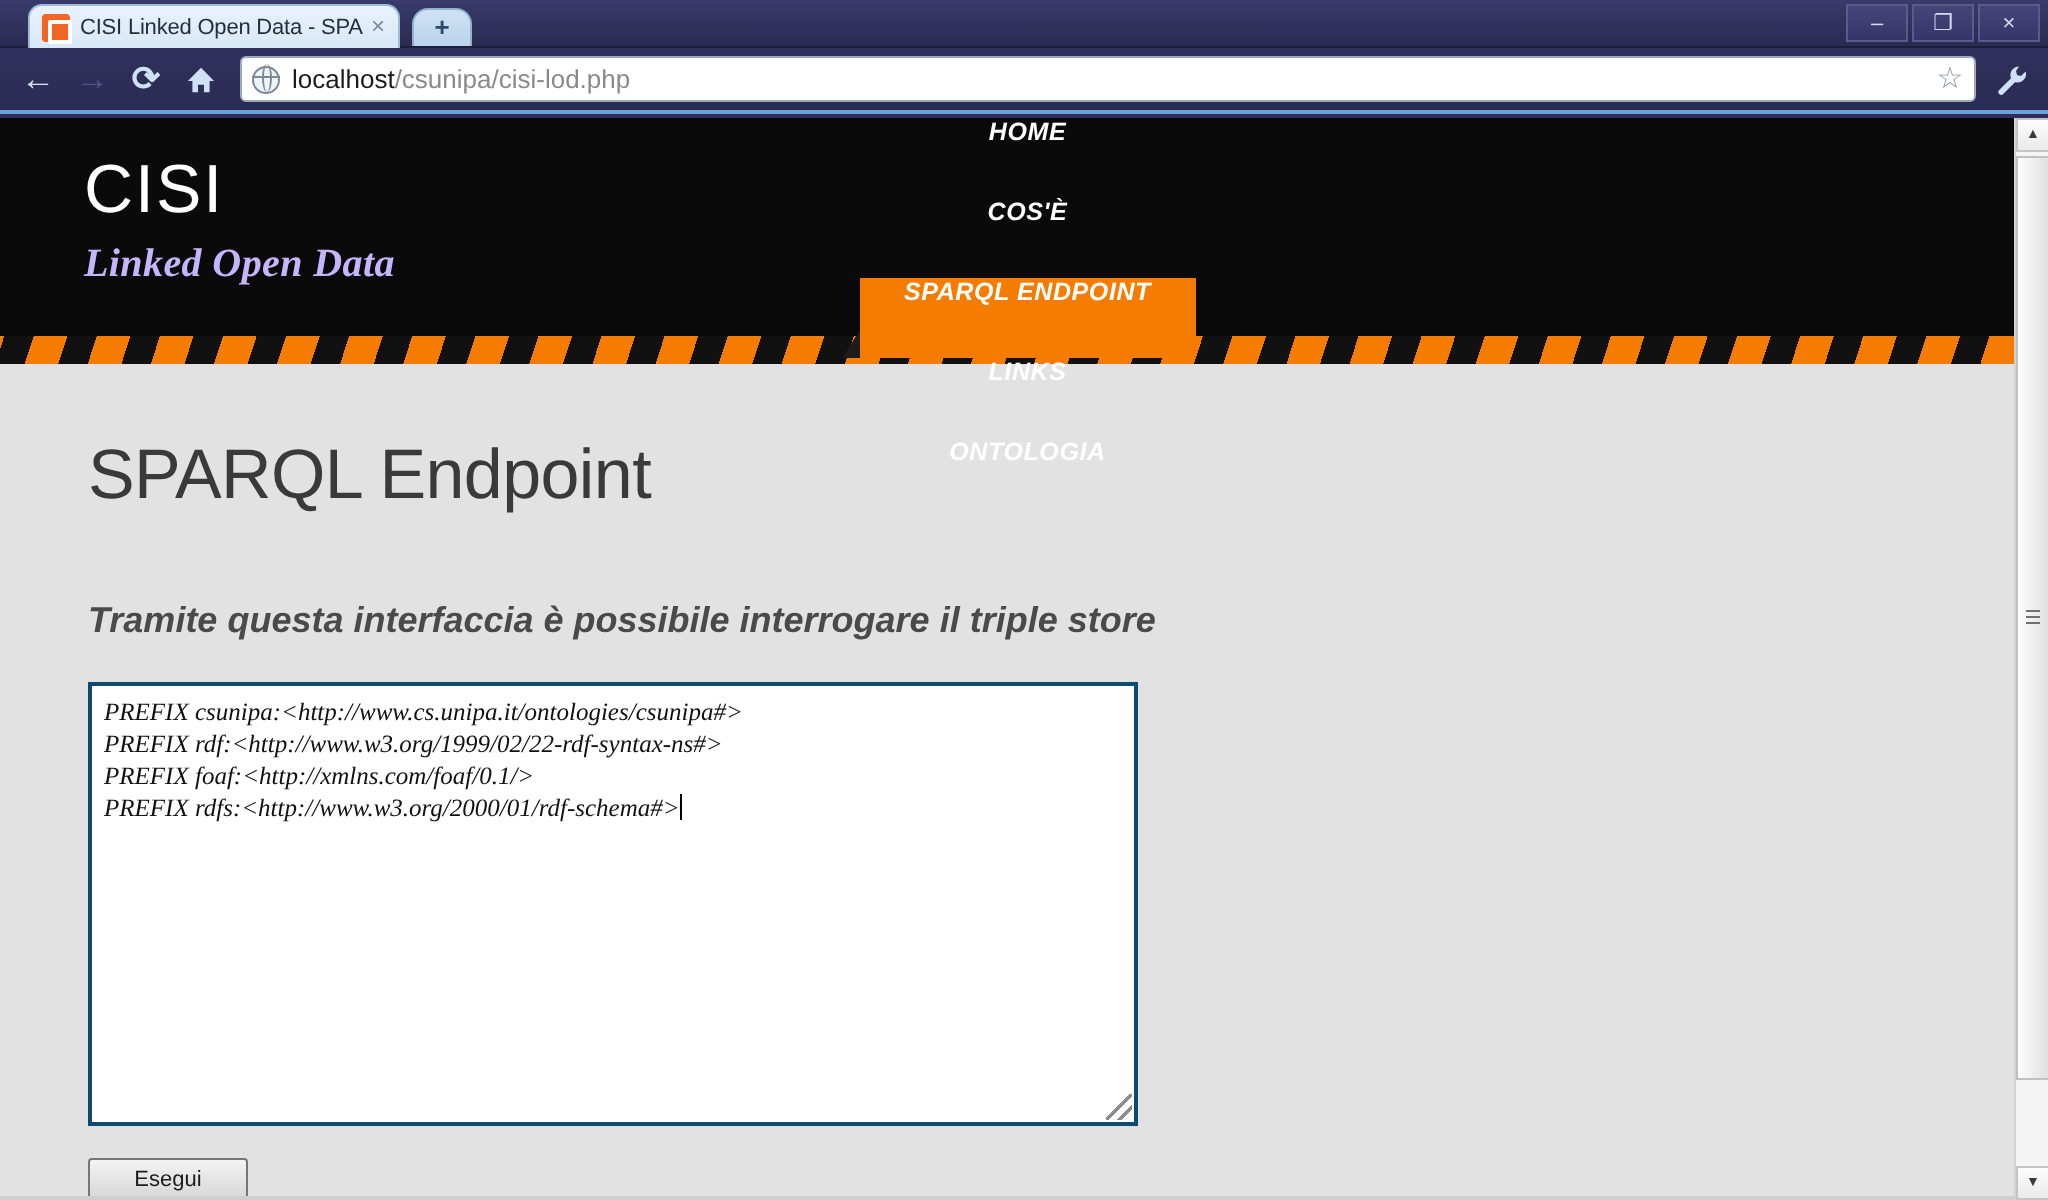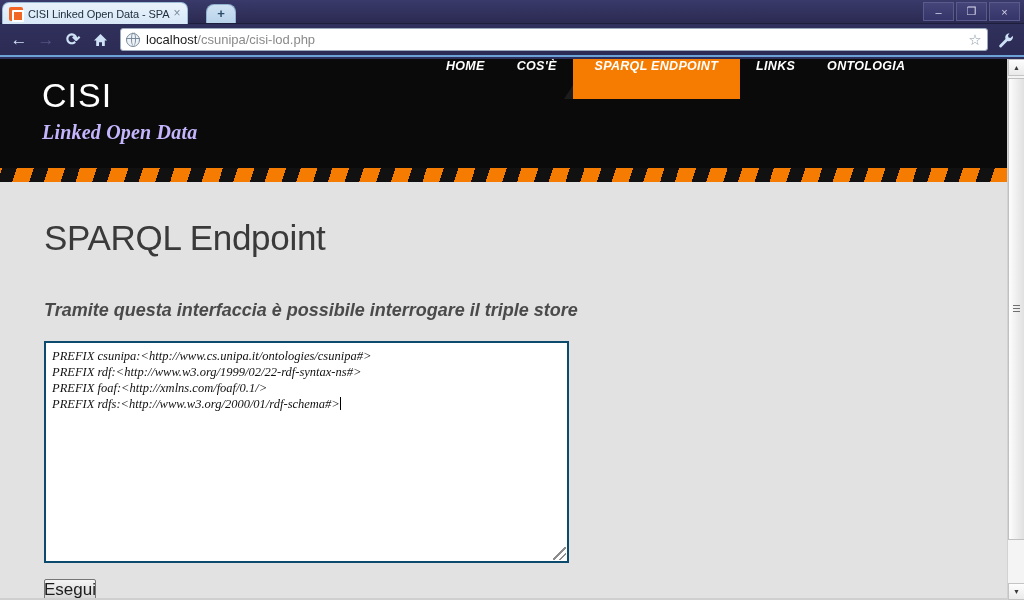--- a/index.html
+++ b/index.html
@@ -18,21 +18,21 @@
   }
 
   .titlebar {
     height: 24px;
     background: linear-gradient(to bottom, #3a3a6b 0%, #32325e 50%, #2a2a52 100%);
     position: relative;
     border-bottom: 1px solid #1d1d3c;
   }
 
   .tab {
-    position: absolute; left: 2px; top: 2px;
+    position: absolute; left: 14px; top: 2px;
     width: 186px; height: 22px;
     background: linear-gradient(to bottom, #e9f2fb 0%, #d8e8f7 100%);
     border: 1px solid #9dbcd8;
     border-bottom: none;
     border-radius: 7px 7px 0 0;
     display: flex; align-items: center;
     padding: 0 4px 0 6px;
     overflow: hidden;
   }
   .tab-favicon {
@@ -164,21 +164,21 @@
     letter-spacing: 1px; line-height: 56px;
   }
   .logo-sub {
     font-family: "Liberation Serif", serif;
     font-size: 20px; color: #c4b5fd; font-weight: bold; font-style: italic;
     margin-top: -2px; letter-spacing: .2px;
   }
 
   .nav {
     position: absolute; left: 430px; top: 0; height: 109px;
-    display: flex; align-items: flex-start;
+    display: flex; align-items: center; flex-direction: column;
   }
   .nav-item {
     display: flex; align-items: flex-end; justify-content: center;
     padding: 0 16px 26px 16px;
     color: #ffffff;
     font-size: 12.5px; font-weight: bold; font-style: italic;
     letter-spacing: .3px;
     position: relative;
     white-space: nowrap;
   }
@@ -242,25 +242,25 @@
     position: absolute; right: 1px; bottom: 1px;
     width: 13px; height: 13px;
     background-image:
       linear-gradient(135deg, transparent 0 46%, #8d8d8d 46% 54%, transparent 54% 100%),
       linear-gradient(135deg, transparent 0 71%, #8d8d8d 71% 79%, transparent 79% 100%);
     background-size: 100% 100%;
   }
 
   .exec-btn {
     margin-top: 16px;
-    width: 52px; height: 22px;
+    width: 80px; height: 22px;
     background: linear-gradient(to bottom, #f4f4f4 0%, #e4e4e4 50%, #d6d6d6 100%);
     border: 1px solid #767676;
     border-radius: 2px;
-    font-size: 17px; color: #1c1c1c;
+    font-size: 11px; color: #1c1c1c;
     font-family: "Liberation Sans", sans-serif;
     display: flex; align-items: center; justify-content: center;
   }
 
   
   .scrollbar {
     position: absolute; right: 0; top: 0;
     width: 17px; height: 541px;
     background: #f0f0f0;
     border-left: 1px solid #d2d2d2;

